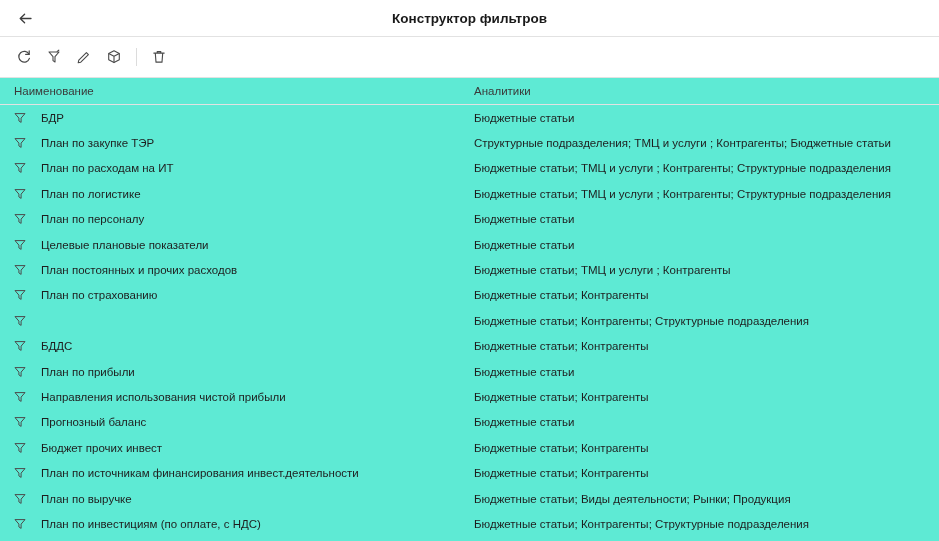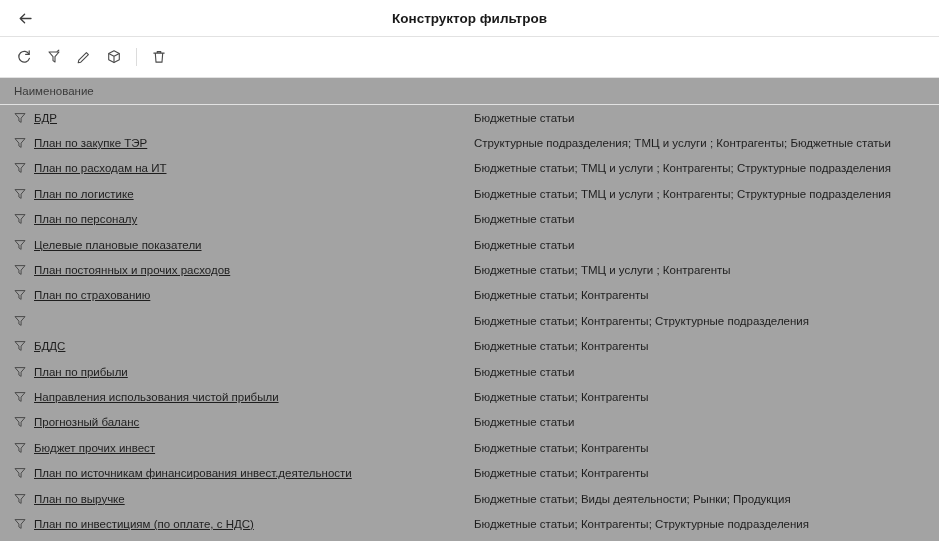--- a/index.html
+++ b/index.html
@@ -12,21 +12,21 @@
     background: #ffffff;
     font-family: "Liberation Sans", sans-serif;
     color: #1c1c1c;
     overflow: hidden;
   }
   .app {
     width: 939px;
     height: 541px;
     display: flex;
     flex-direction: column;
-    background: #a3a3a3;
+    background: #5eead4;
     position: relative;
   }
 
   
   .titlebar {
     height: 36px;
     min-height: 36px;
     display: flex;
     align-items: center;
     border-bottom: 1px solid #e2e2e2;
@@ -108,24 +108,23 @@
     font-size: 11.5px;
     color: #1e1e1e;
     cursor: default;
   }
   .cell-name {
     width: 470px;
     box-sizing: border-box;
     padding-left: 14px;
     display: flex;
     align-items: center;
-    gap: 8px;
+    gap: 15px;
     white-space: nowrap;
     overflow: hidden;
-    text-decoration: underline;
   }
   .cell-analytics {
     flex: 1;
     box-sizing: border-box;
     padding-left: 4px;
     white-space: nowrap;
     overflow: hidden;
     text-overflow: ellipsis;
   }
   .filter-icon {
@@ -185,20 +184,21 @@
     <div class="tool-btn">
       <svg width="16" height="16" viewBox="0 0 16 16" fill="none">
         <path d="M2.8 4.1h10.4M6.2 4.1V2.6h3.6v1.5M4.3 4.1l.7 9h6l.7-9" stroke="currentColor" stroke-width="1.1" stroke-linecap="round" stroke-linejoin="round" fill="none"></path>
       </svg>
     </div>
   </div>
 
   <div class="table-wrap">
     <div class="col-head">
       <div class="col-name">Наименование</div>
+      <div class="col-analytics">Аналитики</div>
     </div>
     <div class="rows" id="rows">
   <div class="row">
     <div class="cell-name">
       <svg class="filter-icon" viewBox="0 0 12 12" fill="none">
         <path d="M1 1.6h10l-3.9 4.5v4.3l-2.2-1.5V6.1L1 1.6Z" stroke="currentColor" stroke-width="1" stroke-linejoin="round" fill="none"></path>
       </svg>
       <span class="row-label">БДР</span>
     </div>
     <div class="cell-analytics">Бюджетные статьи</div>

